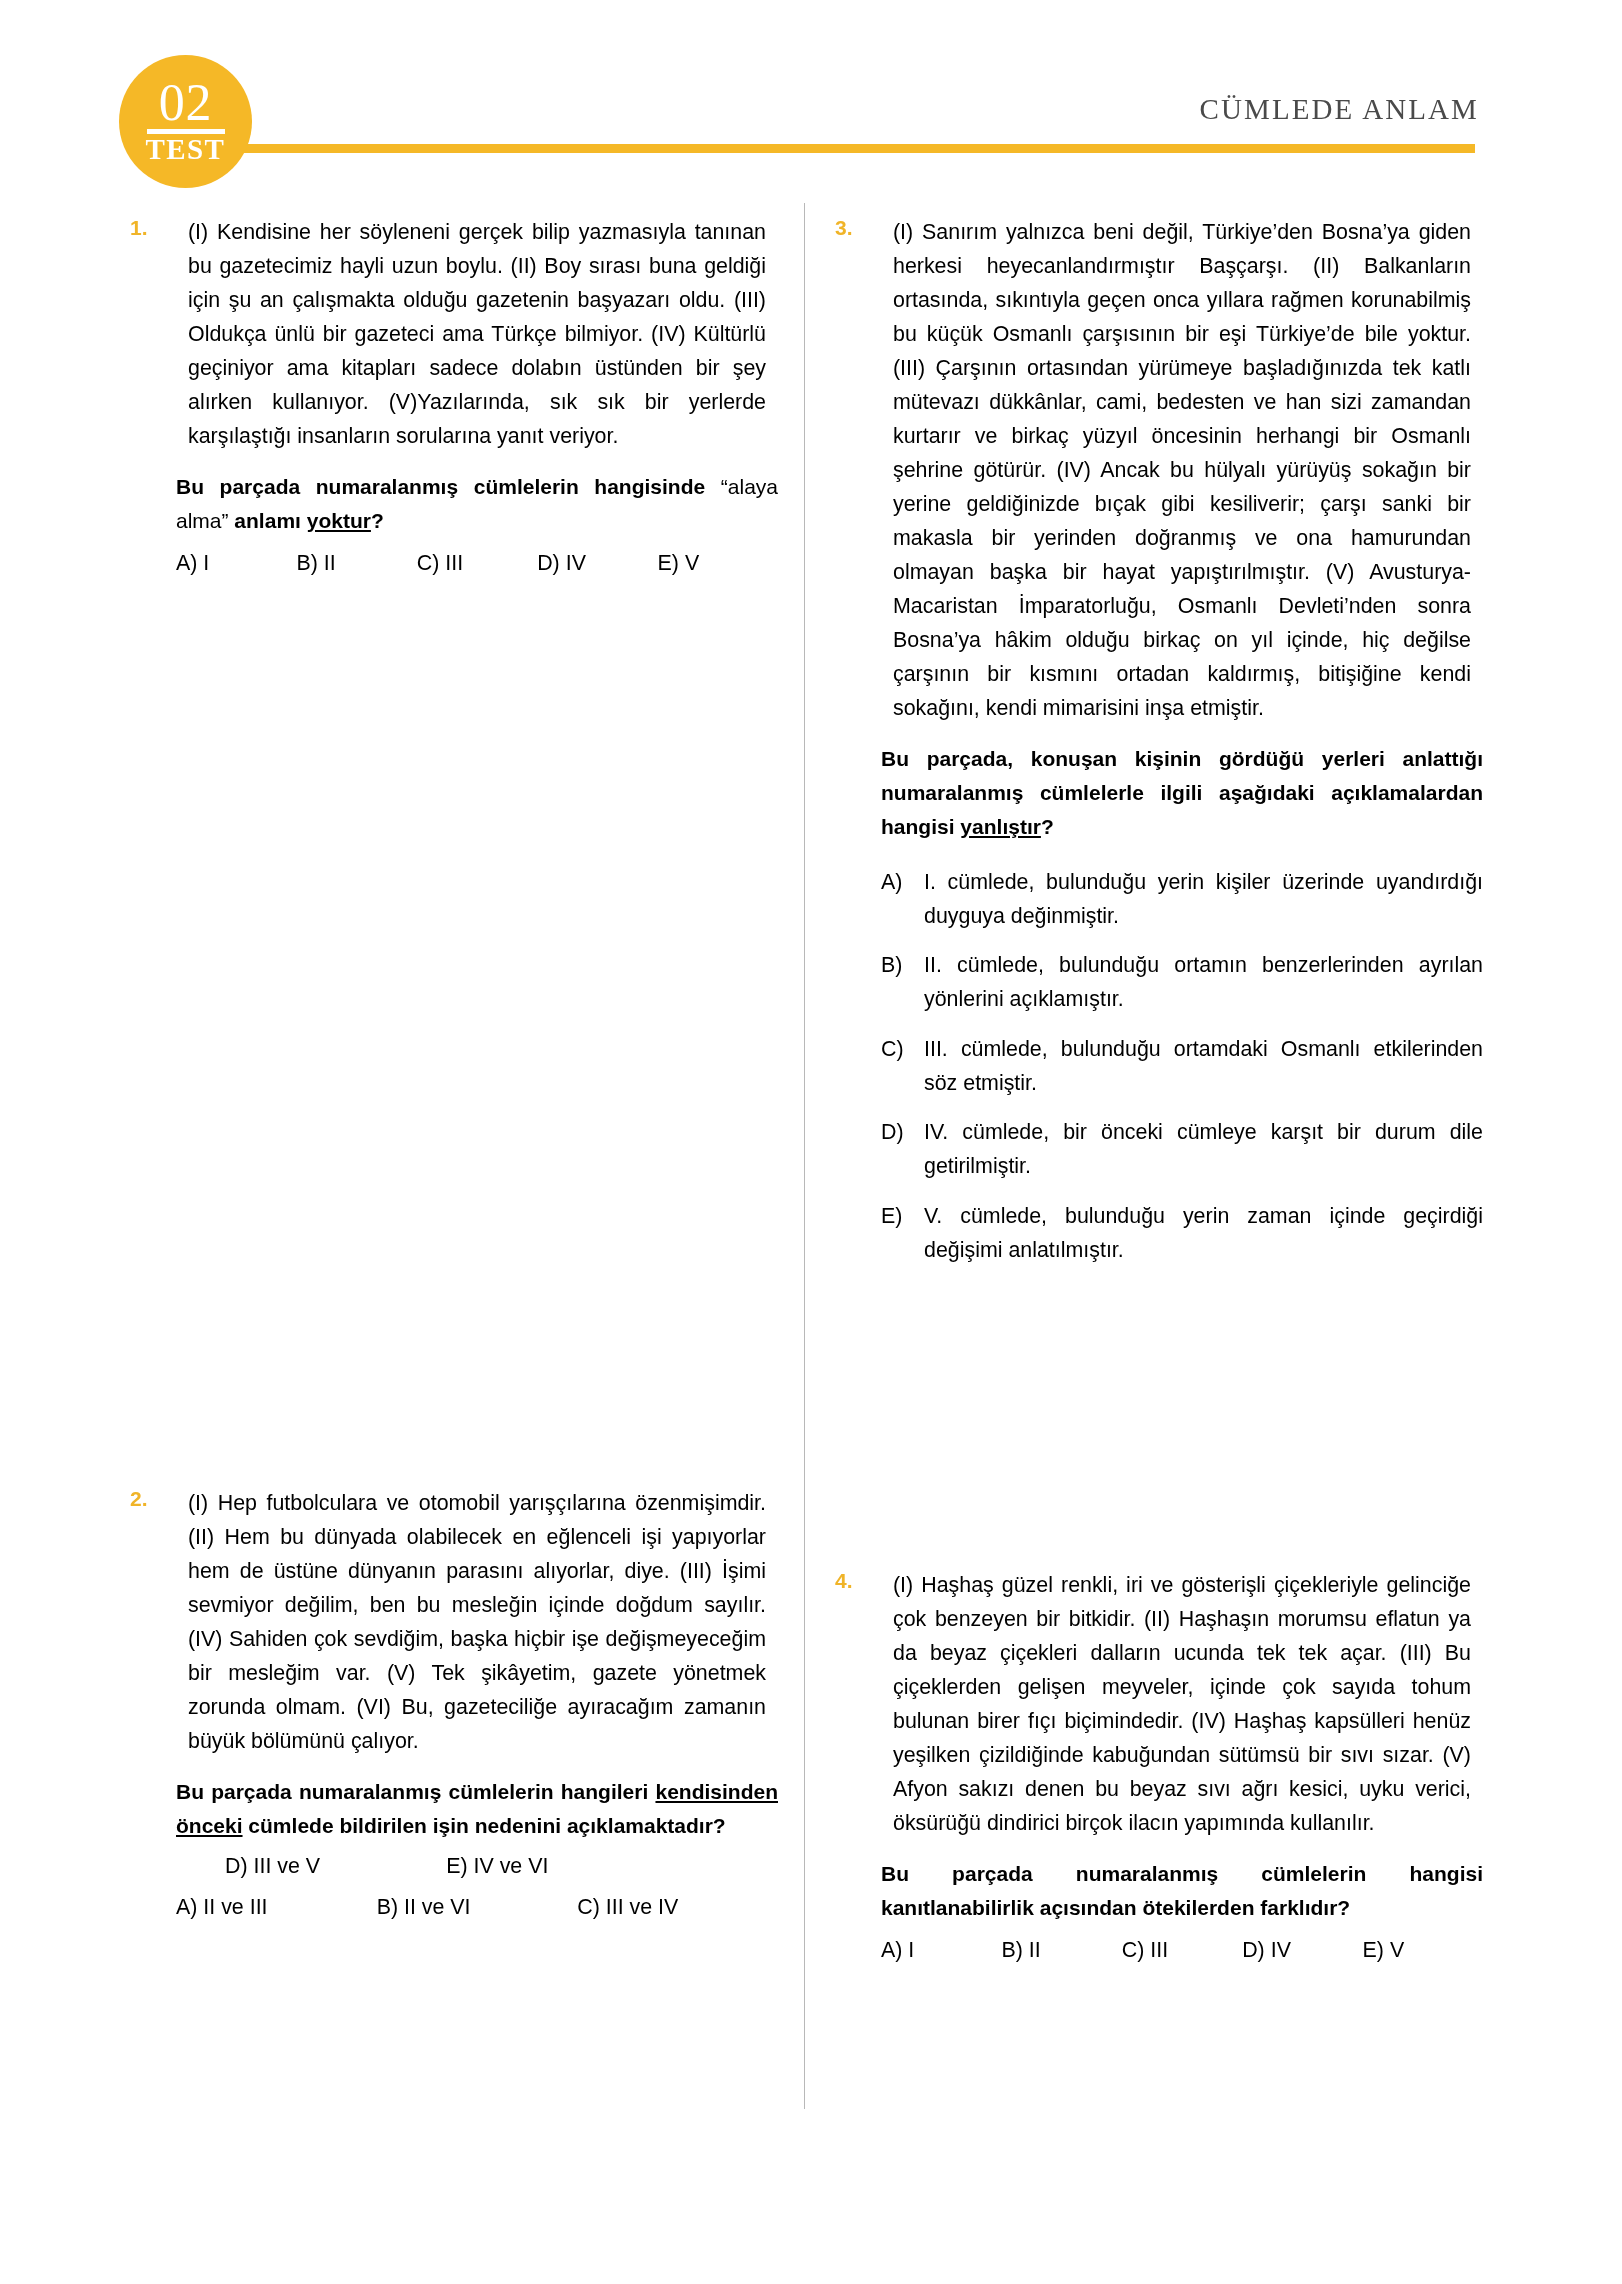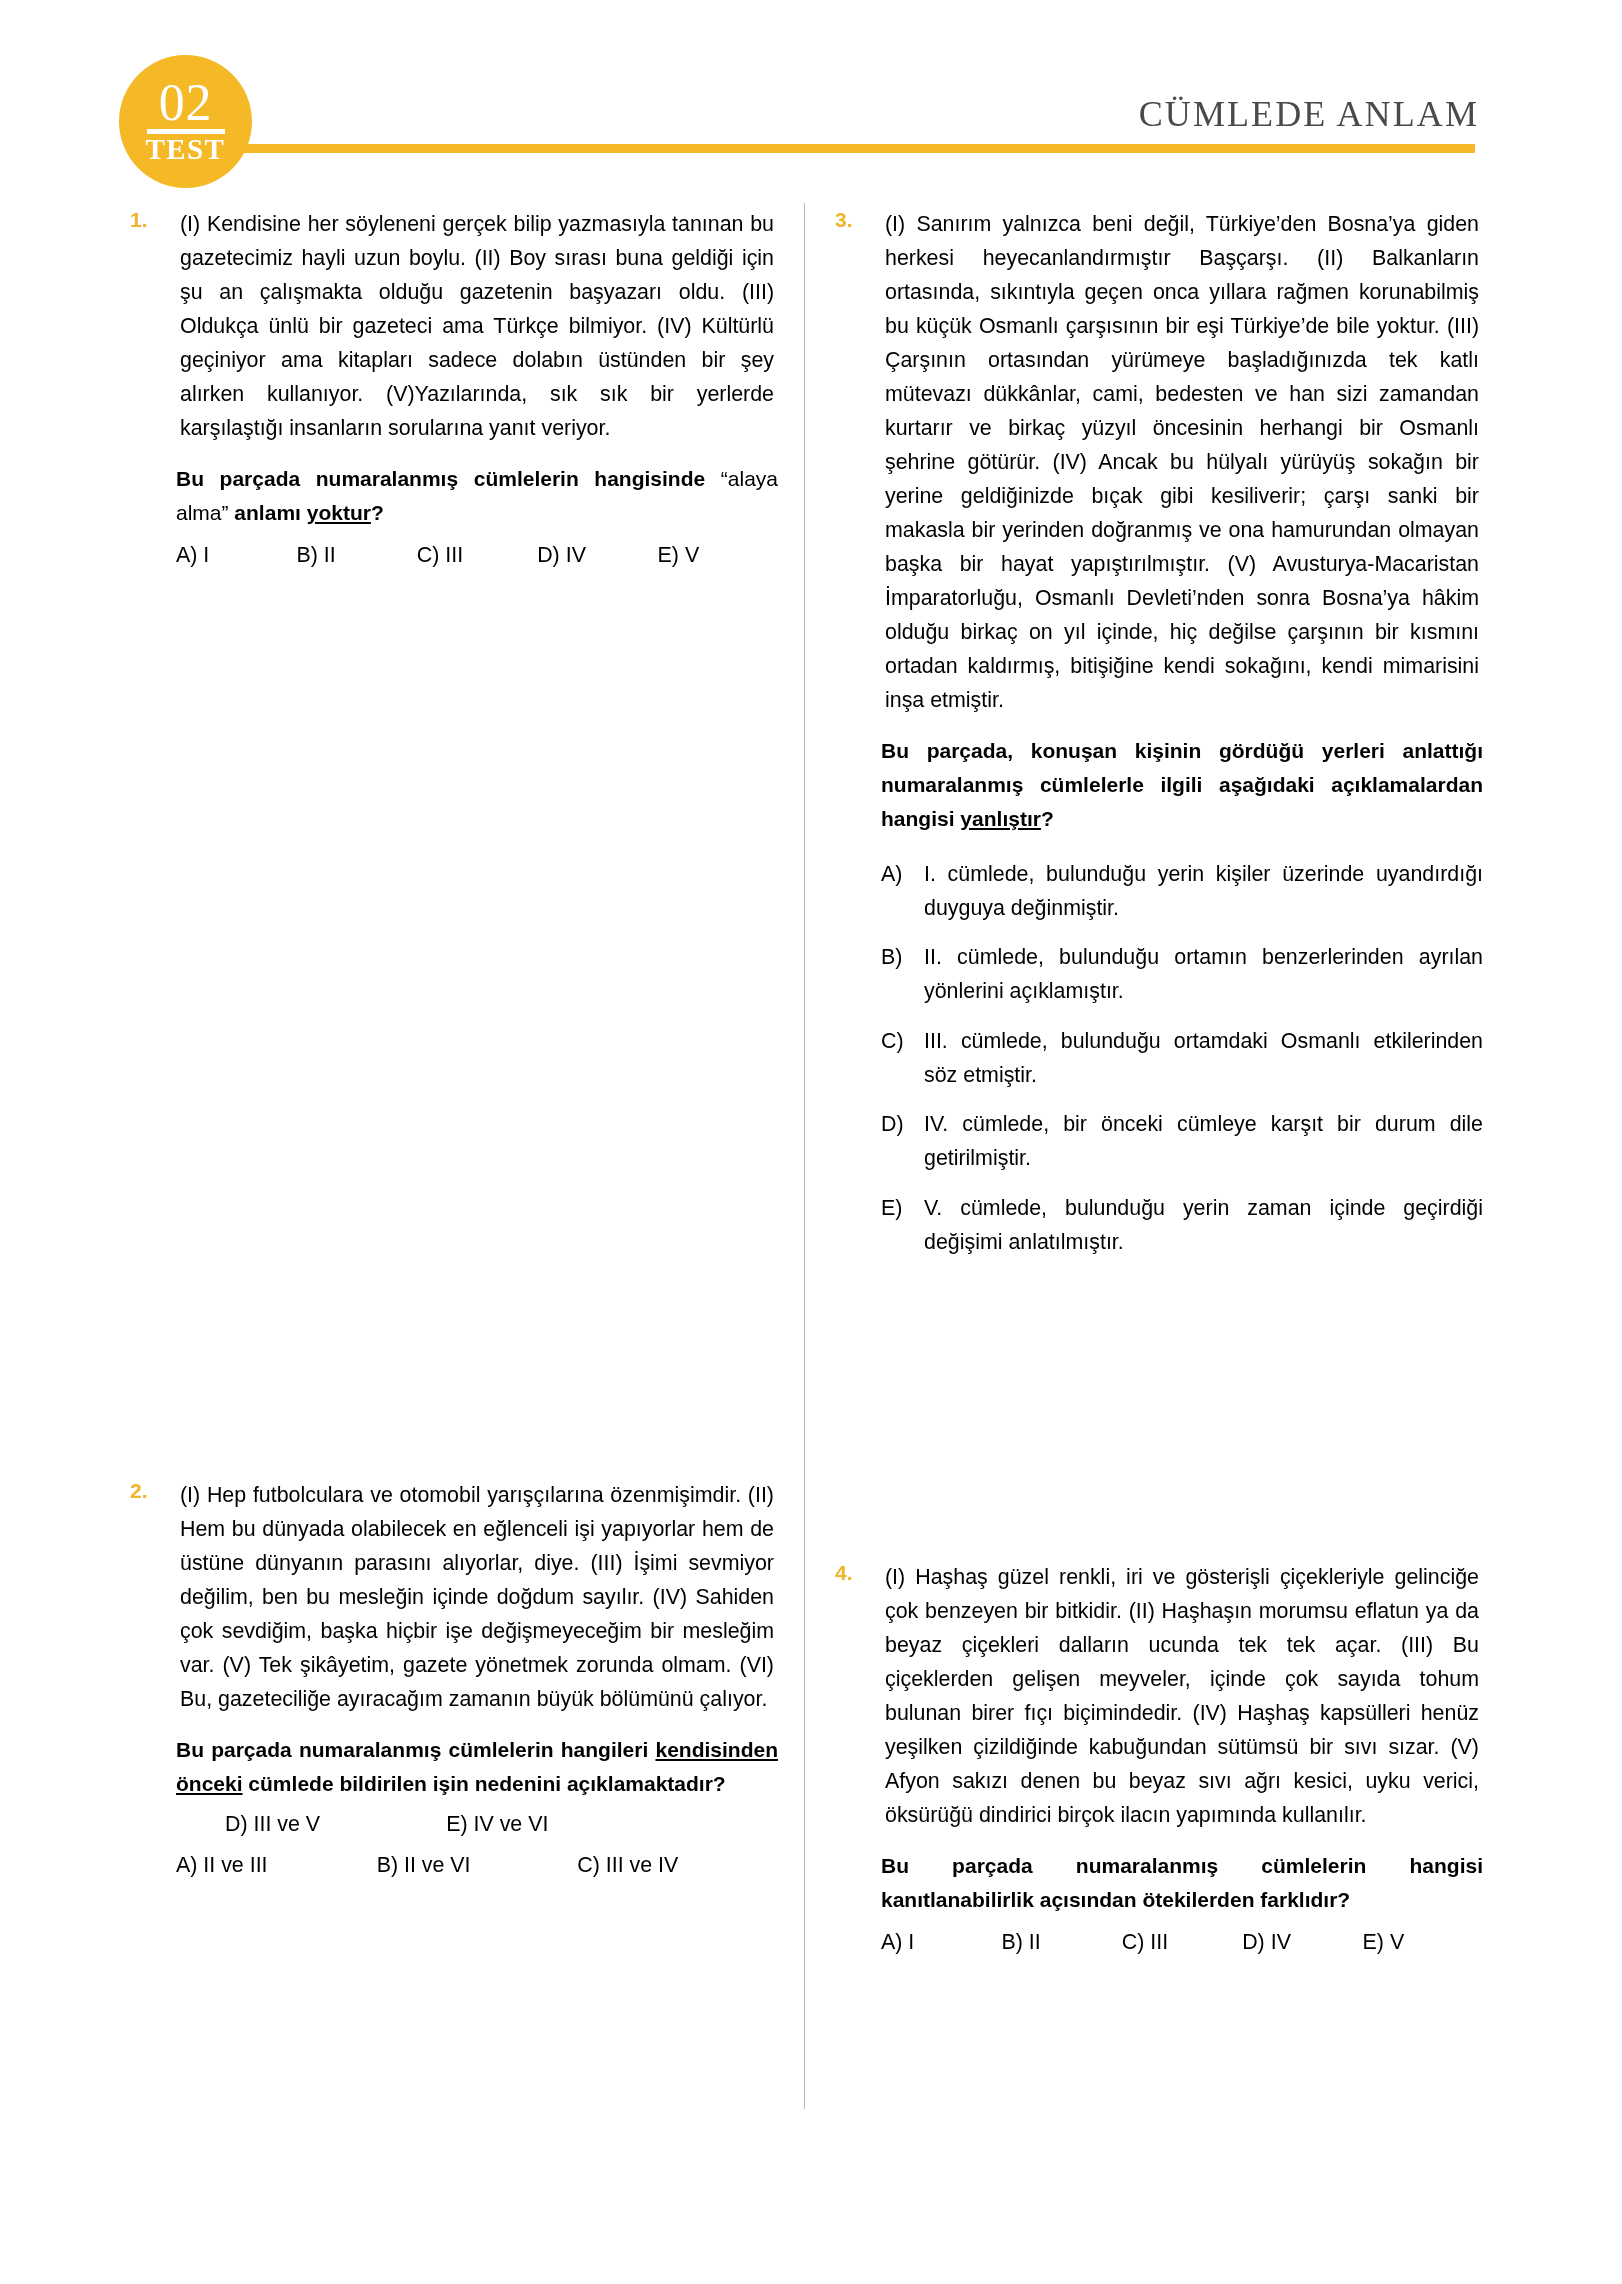--- a/index.html
+++ b/index.html
@@ -76,21 +76,21 @@
     font-size: 29px;
     line-height: 1;
     letter-spacing: 1.4px;
     font-weight: 700;
   }
   .header-title {
     position: absolute;
     right: 144px;
     top: 93px;
     font-family: "Liberation Serif", serif;
-    font-size: 36px;
+    font-size: 29px;
     font-weight: 400;
     letter-spacing: 2.1px;
     color: #4a4a4a;
     white-space: nowrap;
   }
 
   
   .divider {
     position: absolute;
     left: 804px;
@@ -121,21 +121,21 @@
     text-align: left;
     font-size: 21px;
     font-weight: bold;
     color: #f0b428;
   }
   .passage {
     font-size: 21.4px;
     line-height: 34px;
     text-align: justify;
     text-justify: inter-word;
-    margin: 4px;
+    margin: 12px;
     hyphens: none;
   }
   .prompt {
     font-size: 21px;
     line-height: 34px;
     font-weight: bold;
     text-align: justify;
     margin: 17px 0 0 0;
   }
   .prompt .plain { font-weight: normal; }

